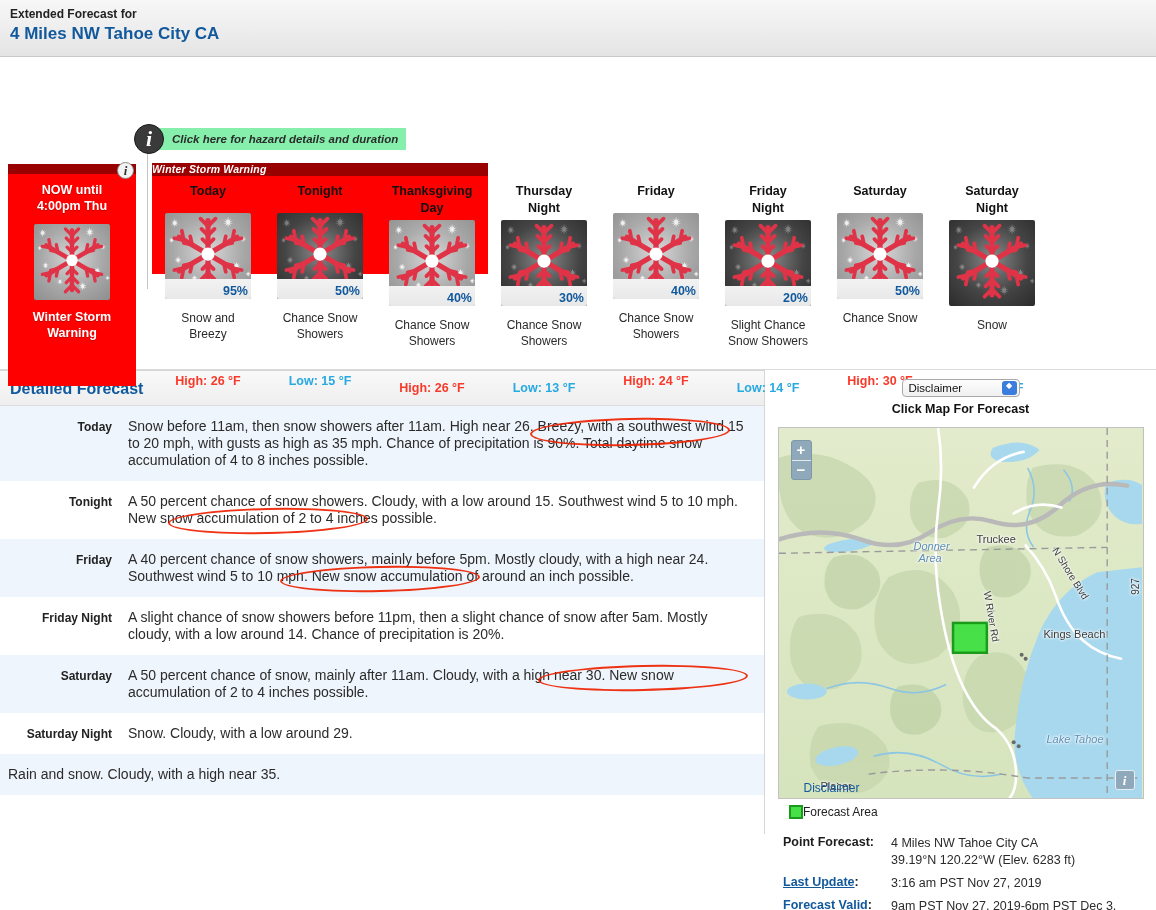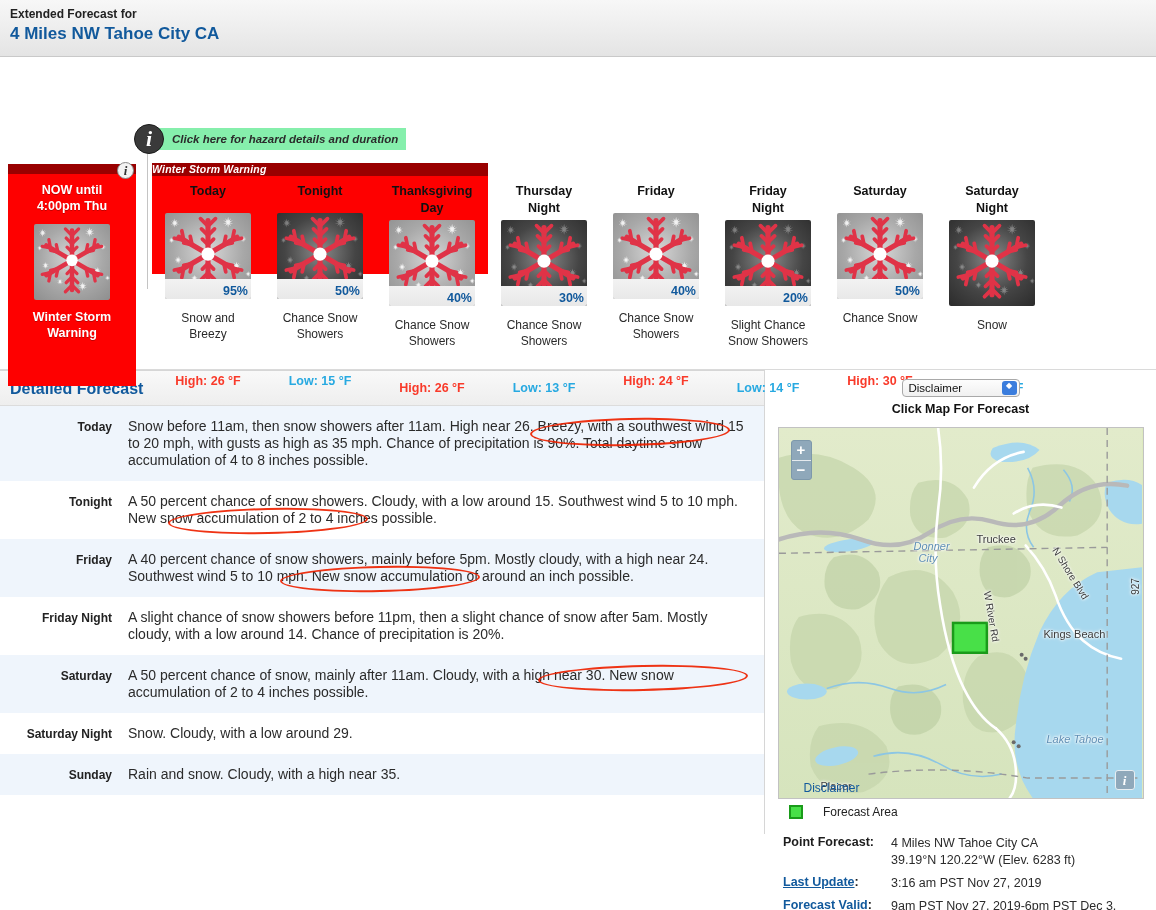--- a/index.html
+++ b/index.html
@@ -258,21 +258,21 @@
     font-family: "Liberation Serif", serif;
     font-size: 13px; font-weight: bold; font-style: italic;
     text-align: center; line-height: 19px; z-index: 10;
   }
   #disclaimer-link {
     position: absolute; left: 25px; bottom: 3px;
     font-size: 12px; color: #11599c; 
     z-index: 10;
   }
   #forecast-area-legend {
-    display: flex; align-items: center; gap: 20px;
+    display: flex; align-items: center; gap: 0;
     margin: 6px 0 0 14px;
     font-size: 12px; color: #222;
   }
   .legend-swatch {
     width: 14px; height: 14px;
     background: #48e048; border: 2px solid #1a9b1a;
   }
 
   #point-info { margin: 16px 0 0 8px; font-size: 12.5px; }
   .pi-row { display: flex; margin-bottom: 5px; }
@@ -898,21 +898,20 @@
         </div>
         <div class="drow odd">
     <div class="dlabel">Saturday</div>
     <div class="dtext"><span>A 50 percent chance of snow, mainly after 11am. Cloudy, with a high near 30. New snow accumulation of 2 to 4 inches possible.</span><span class="ellipse" style="left:418px;top:10px;width:210px;height:26px"></span></div>
         </div>
         <div class="drow even">
     <div class="dlabel">Saturday Night</div>
     <div class="dtext"><span>Snow. Cloudy, with a low around 29.</span></div>
         </div>
         <div class="drow odd">
-    <div class="dlabel">Sunday</div>
     <div class="dtext"><span>Rain and snow. Cloudy, with a high near 35.</span></div>
         </div>
       </div>
   </div>
 
   <div id="map-side">
     <div id="map-controls-row">
       <div class="select-box">
         <span>Disclaimer</span>
         <span class="select-arrow">◆</span>
@@ -987,21 +986,21 @@
           <circle cx="244" cy="228" r="2"></circle>
             <circle cx="248" cy="232" r="2"></circle>
           <circle cx="236" cy="316" r="2"></circle>
             <circle cx="241" cy="320" r="2"></circle>
         </g>
       </svg>
 
       <div id="map-labels">
           <div class="map-label" style="left: 198px; top: 105px;">Truckee</div>
           <div class="map-label water" style="left: 135px; top: 112px;">Donner</div>
-          <div class="map-label water" style="left: 140px; top: 124px;">City</div>
+          <div class="map-label water" style="left: 140px; top: 124px;">Area</div>
           <div class="map-label" style="left: 265px; top: 200px;">Kings Beach</div>
           <div class="map-label" style="left: 262px; top: 140px; transform: rotate(58deg); font-size: 10px;">N Shore Blvd</div>
           <div class="map-label" style="left: 187px; top: 183px; transform: rotate(80deg); font-size: 10px;">W River Rd</div>
           <div class="map-label" style="left: 348px; top: 153px; transform: rotate(-90deg); font-size: 10px;">927</div>
           <div class="map-label water" style="left: 268px; top: 305px;">Lake Tahoe</div>
           <div class="map-label" style="left: 42px; top: 352px;">Placer</div>
         </div>
 
       <div id="zoom-ctrl">
         <div>+</div>

